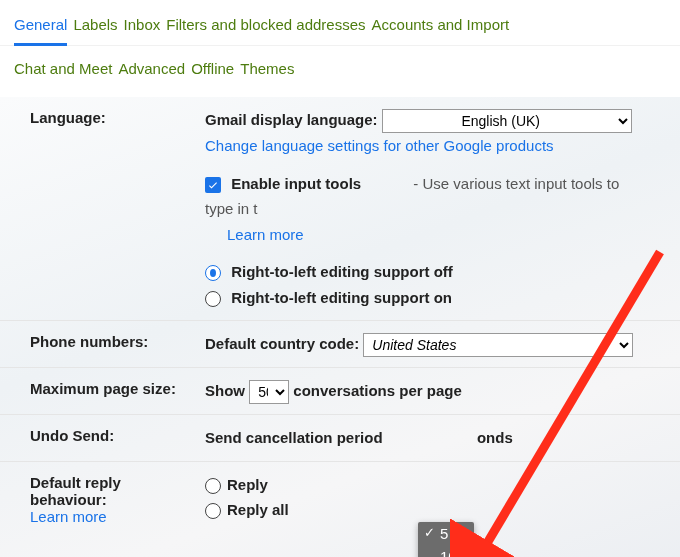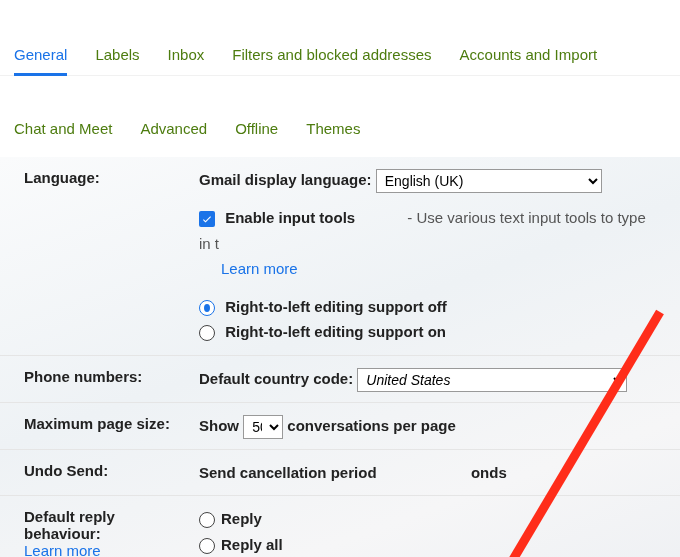--- a/index.html
+++ b/index.html
@@ -10,23 +10,22 @@
   width: 680px;
   height: 557px;
   overflow: hidden;
   background: #fff;
   position: relative;
 }
 .tabs {
   padding: 10px 4px 0 14px;
   display: flex;
   flex-wrap: wrap;
-  gap: 28px;
+  gap: 6px;
   border-bottom: 1px solid #f1f1f1;
-  margin-top: 30px;
 }
 .tabs .tab {
   padding: 6px 0 10px 0;
   color: #4d7c0f;
   font-size: 15px;
   cursor: pointer;
 }
 .tabs .tab.active {
   color: #1a73e8;
   font-weight: 500;
@@ -35,21 +34,21 @@
 }
 .content {
   position: relative;
   background: linear-gradient(160deg, #fafbfc 0%, #eef2f5 40%, #f6f6f7 70%, #ebeef2 100%);
   min-height: 480px;
 }
 .row {
   display: flex;
   align-items: flex-start;
   border-top: 1px solid #e5e5e5;
-  padding: 10px 24px;
+  padding: 10px 30px;
 }
 .row:first-child { border-top: none; }
 .label-col {
   width: 175px;
   font-weight: 700;
   color: #222;
   flex-shrink: 0;
   padding-top: 2px;
 }
 .val-col {
@@ -57,21 +56,21 @@
   line-height: 1.7;
 }
 .bold { font-weight: 700; }
 .link { color: #1a73e8; cursor: pointer; }
 select.native, .sel {
   background: #fff;
   border: 1px solid #999;
   font-size: 14px;
   padding: 2px 4px;
 }
-.sel-wide { width: 226px; }
+.sel-wide { width: 250px; text-align: center; }
 .sel-med { width: 270px; font-style: italic; }
 .sel-sm { width: 40px; }
 .inline-block { display: inline-block; vertical-align: middle; }
 .checkbox {
   display:inline-flex; align-items:center; justify-content:center;
   width:16px; height:16px; background:#1a73e8; border-radius:2px;
   vertical-align:middle; margin-right:6px;
 }
 .checkbox svg { width:12px; height:12px; }
 .muted { color:#555;margin-left:48px; }
@@ -116,20 +115,23 @@
 
 <div class="content">
 
   <div class="row">
     <div class="label-col">Language:</div>
     <div class="val-col">
       <span class="bold">Gmail display language:</span>
       <select class="native sel sel-wide inline-block">
         <option>English (UK)</option>
       </select>
+      <div>
+        <span class="link">Change language settings for other Google products</span>
+      </div>
       <div class="spacer12"></div>
       <div>
         <span class="checkbox">
           <svg viewBox="0 0 24 24">
               <path fill="#fff" d="M9 16.2l-3.5-3.5L4 14.2l5 5 11-11-1.5-1.5z"></path>
             </svg>
         </span>
         <span class="bold">Enable input tools</span><span class="muted"> - Use various text input tools to type in t</span>
         <div style="padding-left:22px;"><span class="link">Learn more</span></div>
       </div>

